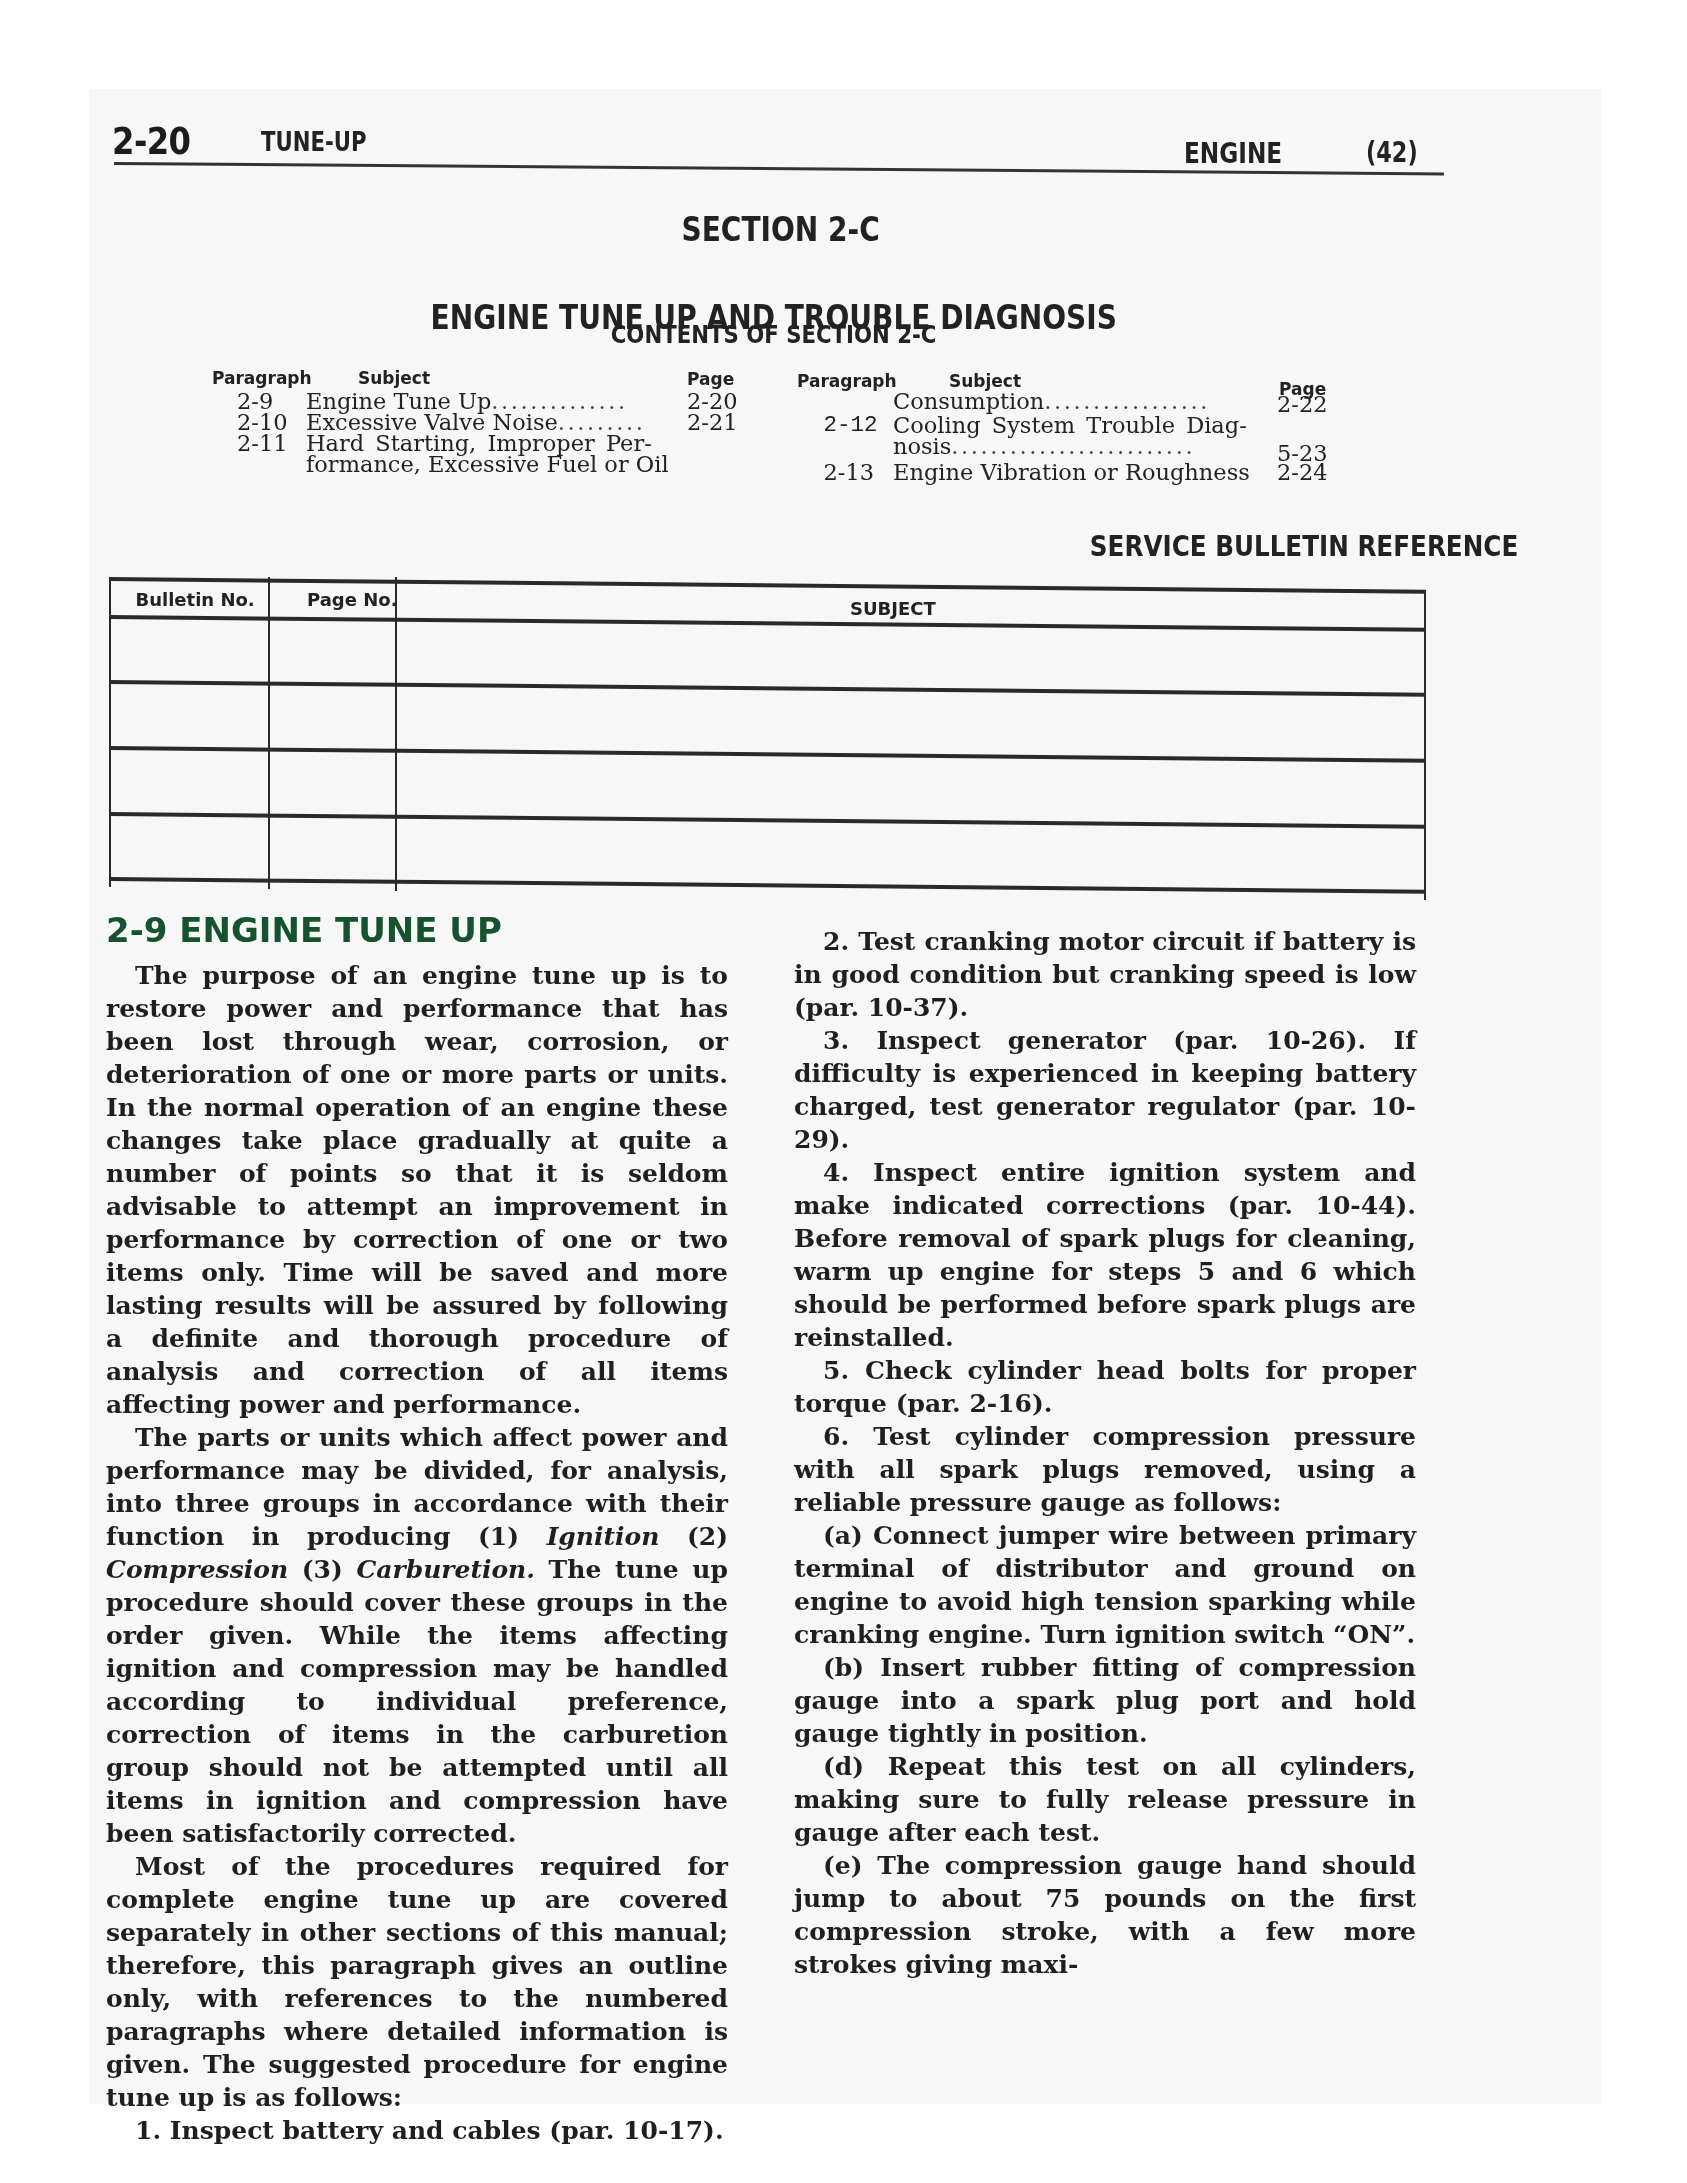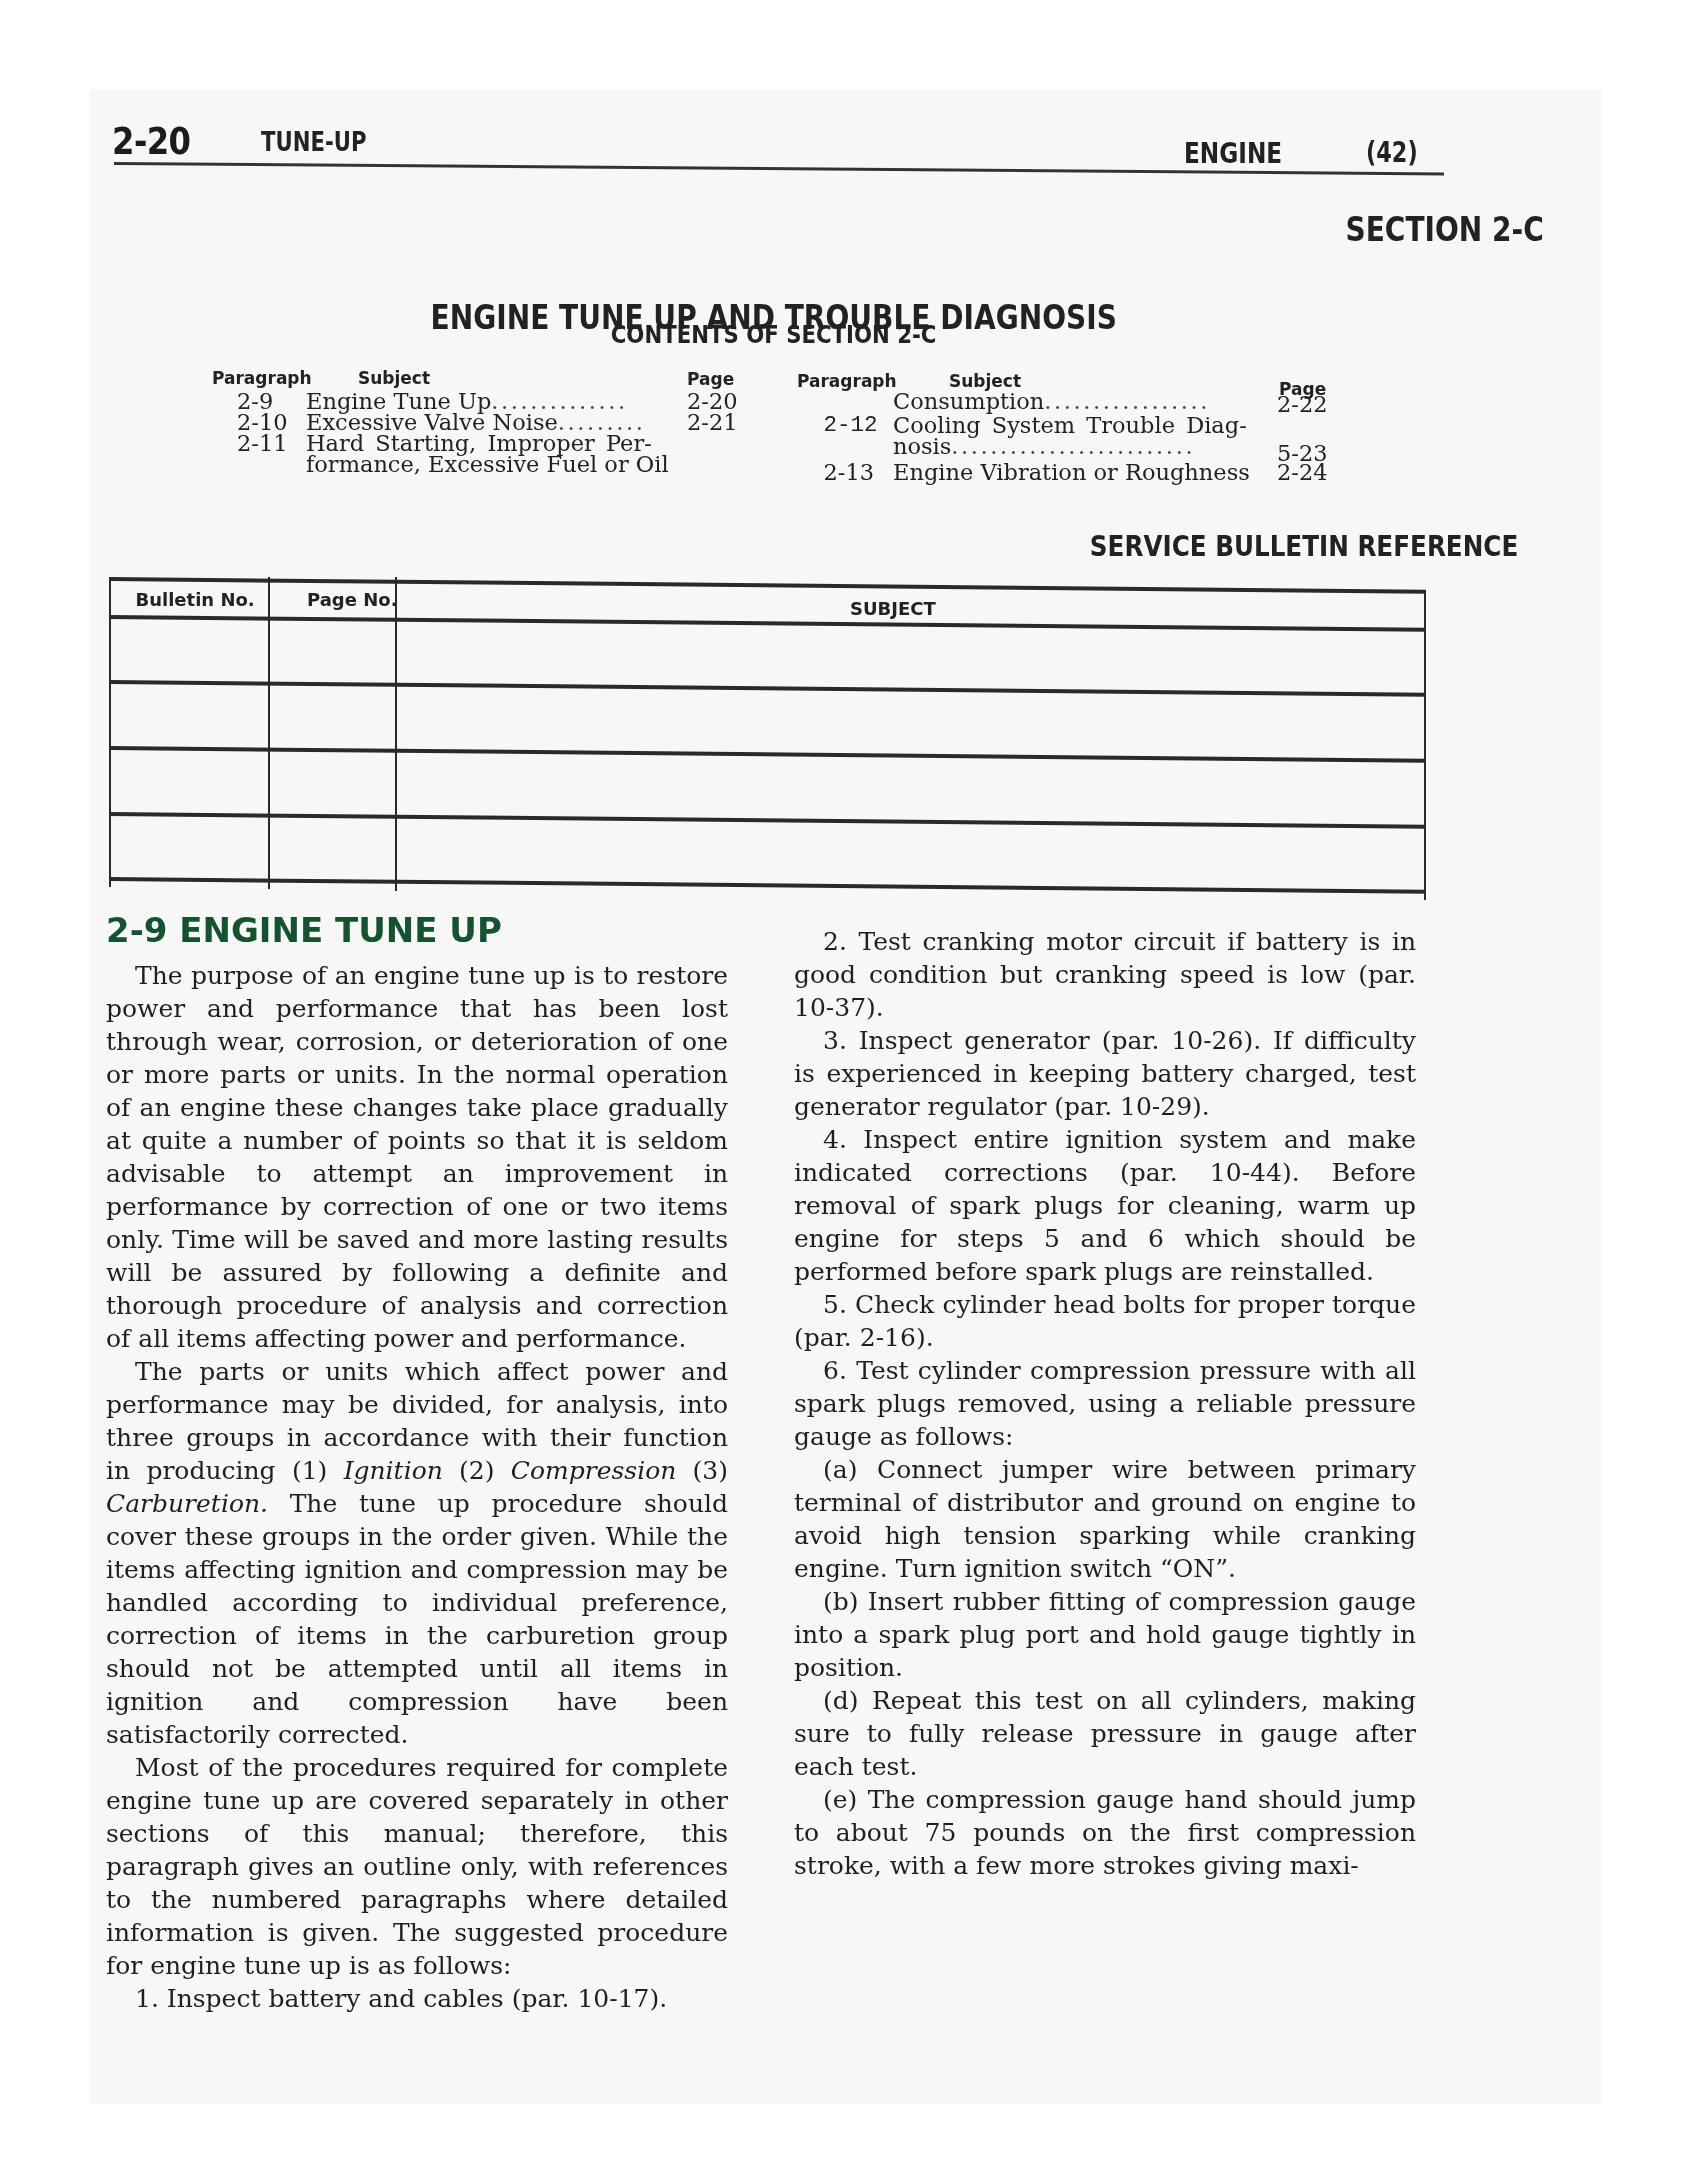--- a/index.html
+++ b/index.html
@@ -16,21 +16,21 @@
 
   
   .hdr-num { position: absolute; left: 112px; top: 119px; font-family: "DejaVu Sans", sans-serif; font-weight: bold; font-size: 38px; color:#1c1c1c; letter-spacing: -0.7px; transform: scaleX(0.85); transform-origin: left; }
   .hdr-title { position: absolute; left: 261px; top: 126px; font-family: "DejaVu Sans", sans-serif; font-weight: bold; font-size: 26.5px; color:#222; transform: scaleX(0.8); transform-origin: left; }
   .hdr-engine { position: absolute; left: 1184px; top: 136px; font-family: "DejaVu Sans", sans-serif; font-weight: bold; font-size: 29px; color:#222; transform: scaleX(0.8); transform-origin: left; }
   .hdr-pg { position: absolute; left: 1366px; top: 136px; font-family: "DejaVu Sans", sans-serif; font-weight: bold; font-size: 28px; color:#222; transform: scaleX(0.8); transform-origin: left; }
   .hdr-rule { position: absolute; left: 114px; top: 162px; width: 1330px; height: 3.3px; background:#333; transform: rotate(0.45deg); transform-origin: left; }
 
   
   .center-head { position: absolute; left: 0; width: 1687px; text-align: center; font-family: "DejaVu Sans", sans-serif; font-weight: bold; color:#222; }
-  .sec-label { top: 210px; font-size: 33px; left: 0; width: 1561px; text-align: right; }
+  .sec-label { top: 210px; font-size: 33px; left: 0; width: 1561px; }
   .sec-title { top: 266px; font-size: 33px; left: 0; width: 1548px; margin-top: 32px; }
   .contents-label { top: 320px; font-size: 25px; left: 0; width: 1548px; }
   .condensed { display:inline-block; transform: scaleX(0.85); }
 
   
   .toc { position: absolute; font-size: 22.5px; line-height: 22.5px; }
   .toc .th { font-family: "DejaVu Sans", sans-serif; font-weight: bold; font-size: 17px; position: absolute; white-space: nowrap; }
   .toc .row { position: absolute; white-space: nowrap; }
   .toc .para { position: absolute; }
   .toc .subj { position: absolute; }
@@ -38,21 +38,21 @@
   .dots { color:#444; letter-spacing: 2.6px; }
 
   
   .bulletin-title { position: absolute; left: 8px; width: 1548px; top: 529px; text-align:right; font-family: "DejaVu Sans", sans-serif; font-weight: bold; font-size: 29px; }
   .bt { position: absolute; left: 109px; top: 577px; width: 1317px; height: 304px; }
   .bt .hl { position: absolute; left: 0; height: 4px; background: #2a2a2a; width: 1317px; transform: rotate(0.55deg); transform-origin: left; }
   .bt .vl { position: absolute; top: 0; width: 2px; background: #2a2a2a; }
   .bt .th { position: absolute; font-family: "DejaVu Sans", sans-serif; font-weight: bold; font-size: 18px; }
 
   
-  .col { position: absolute; font-size: 25px; line-height: 33px; text-align: justify; color:#1f1f1f; }
+  .col { position: absolute; font-size: 25px; line-height: 33px; text-align: justify; color:#1f1f1f;font-weight:bold; }
   .col-left { left: 106px; top: 959px; width: 622px; }
   .col-right { left: 794px; top: 925px; width: 622px; }
   .col p { margin: 0; text-indent: 29px; }
   .col p.sub { text-indent: 29px; }
   .h2 { position: absolute; left: 106px; top: 910px; font-family: "DejaVu Sans", sans-serif; font-weight: bold; font-size: 34px; color:#14532d; }
   em { font-style: italic; }
 </style>
 </head>
 <body>
 

